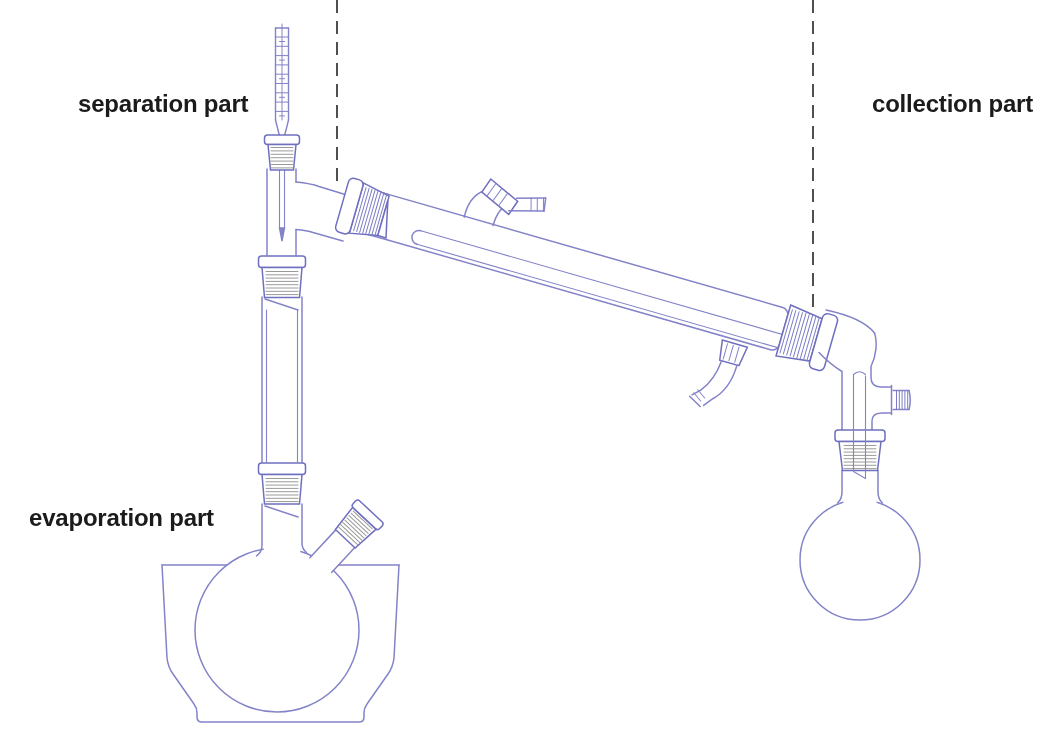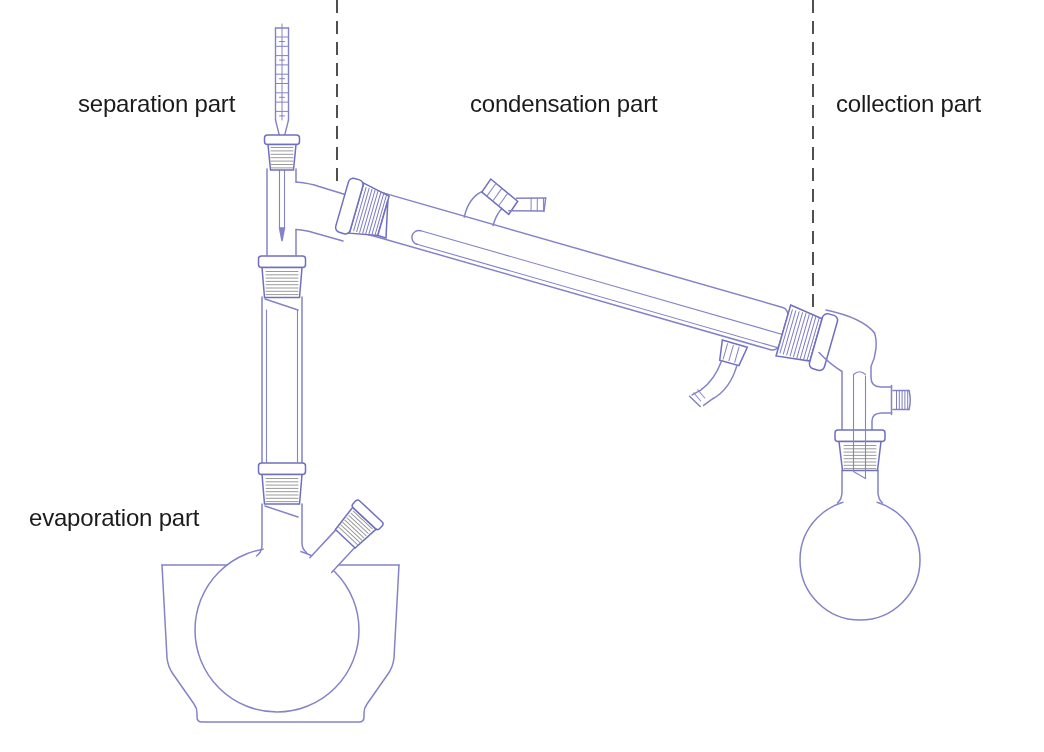--- a/index.html
+++ b/index.html
@@ -2,26 +2,26 @@
 <html><head>
 <meta charset="utf-8">
 <style>
   html,body{margin:0;padding:0;background:#ffffff;}
   #stage{
     position:relative;width:1044px;height:752px;background:#ffffff;
     font-family:"Liberation Sans","DejaVu Sans",sans-serif;overflow:hidden;
   }
   #apparatus-svg{position:absolute;left:0;top:0;}
   .part-label{
-    position:absolute;font-weight:normal;font-size:24px;line-height:26px;
+    position:absolute;font-weight:bold;font-size:24px;line-height:26px;
     color:#1b1b1b;letter-spacing:-0.2px;white-space:nowrap;
   }
   #label-separation{left:78px;top:91px;}
   #label-condensation{left:470px;top:91px;}
-  #label-collection{left:836px;top:91px;}
+  #label-collection{left:872px;top:91px;}
   #label-evaporation{left:29px;top:505px;}
 </style>
 </head>
 <body>
 
 <div id="stage">
 
   <svg id="apparatus-svg" width="1044" height="752" viewBox="0 0 1044 752">
 
     <g stroke="#3d3d3d" stroke-width="1.8" stroke-dasharray="13 8" fill="none">
@@ -251,16 +251,15 @@
       <g stroke-width="1.1">
         <path d="M 853.5,374.5 Q 859.5,369 865.5,374.5"></path>
         <line x1="853.5" y1="374.5" x2="853.5" y2="471.5"></line>
         <line x1="865.5" y1="376" x2="865.5" y2="478.5"></line>
         <line x1="853.5" y1="471.5" x2="865.5" y2="478.5"></line>
       </g>
     </g>
   </svg>
 
   <div class="part-label" id="label-separation">separation part</div>
-  <div class="part-label" id="label-condensation">condensation part</div>
   <div class="part-label" id="label-collection">collection part</div>
   <div class="part-label" id="label-evaporation">evaporation part</div>
 </div>
 
 </body></html>

